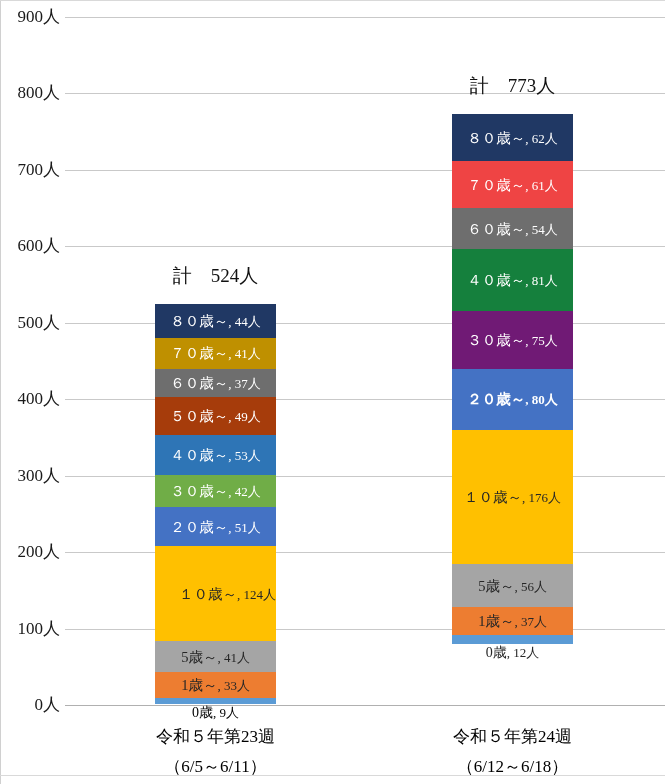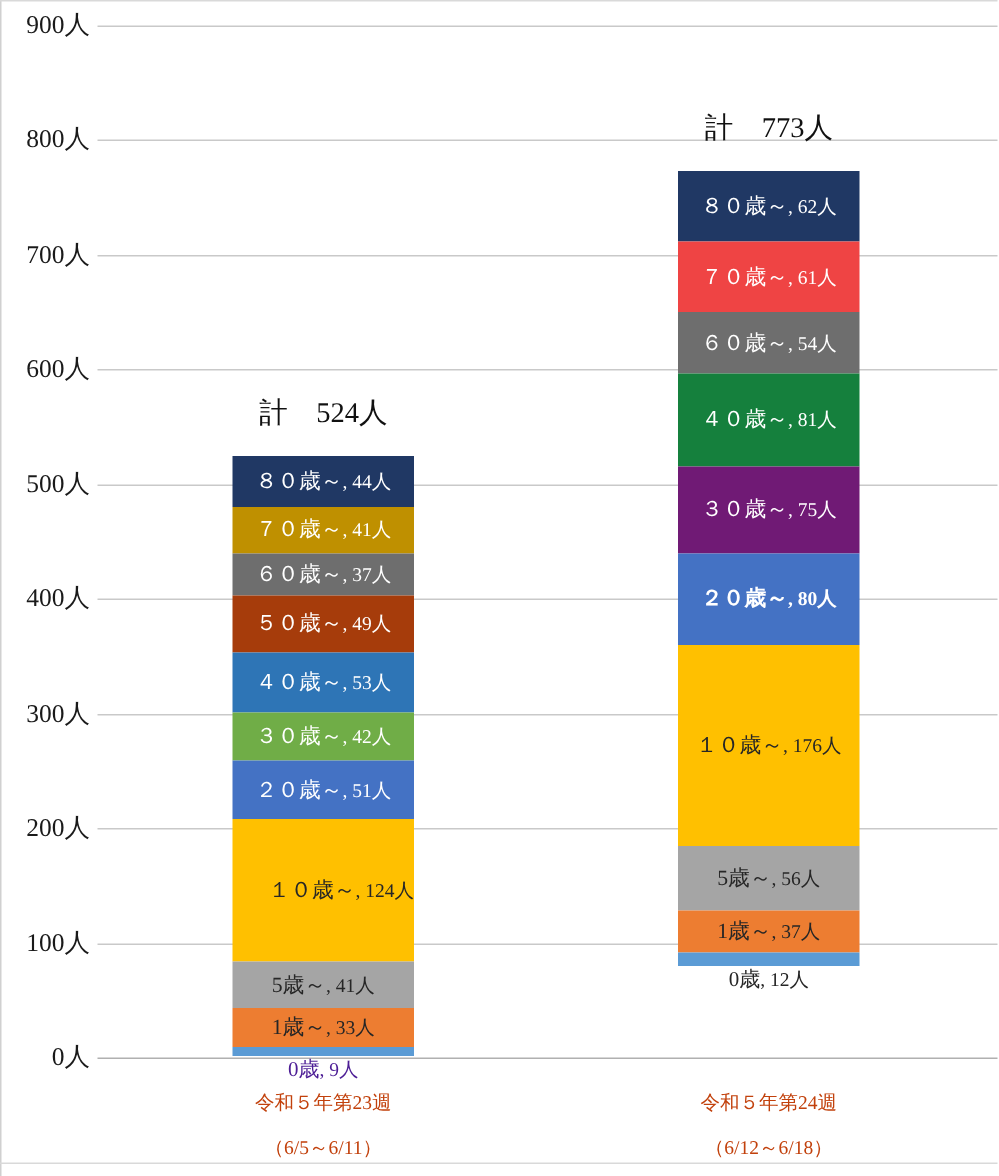--- a/index.html
+++ b/index.html
@@ -46,21 +46,21 @@
     white-space:nowrap;line-height:1;color:#262626;
   }
 
   .total{
     position:absolute;text-align:center;white-space:nowrap;
     font-size:19px;color:#111111;line-height:1;
   }
 
   .xlab{
     position:absolute;text-align:center;white-space:nowrap;
-    font-size:13px;color:#c2410c;line-height:1;
+    font-size:17px;color:#000000;line-height:1;
   }
 </style>
 </head>
 <body>
 
 <div id="root">
 
   <div class="frame-left"></div>
   <div class="frame-top"></div>
   <div class="frame-bottom"></div>
@@ -115,21 +115,21 @@
         <div class="seg" style="height: 94.7911px; background: rgb(255, 192, 0);">
           <div class="seglabel" style="color: rgb(38, 38, 38); text-align: right;"><span class="age">１０歳～</span><span class="cnt">, 124人</span></div>
         </div>
         <div class="seg" style="height: 31.3422px; background: rgb(165, 165, 165);">
           <div class="seglabel" style="color: rgb(38, 38, 38);"><span class="age">5歳～</span><span class="cnt">, 41人</span></div>
         </div>
         <div class="seg" style="height: 25.2267px; background: rgb(237, 125, 49);">
           <div class="seglabel" style="color: rgb(38, 38, 38);"><span class="age">1歳～</span><span class="cnt">, 33人</span></div>
         </div>
         <div class="seg" style="height: 6.88px; background: rgb(91, 155, 213);">
-          <div class="outlabel" style="top: 100%; margin-top: 2px; font-size: 14px; color: #4c1d95;"><span class="age" style="font-size: 14px;">0歳</span><span class="cnt" style="font-size: 13px;">, 9人</span></div>
+          <div class="outlabel" style="top: 100%; margin-top: 2px; font-size: 14px; color: #000000;"><span class="age" style="font-size: 14px;">0歳</span><span class="cnt" style="font-size: 13px;">, 9人</span></div>
         </div>
       </div>
       <div class="total" style="left: 60px; width: 181px; top: 249px;">計　524人</div>
       <div class="xlab" style="left: 40px; width: 221px; top: 711px;">令和５年第23週</div>
       <div class="xlab" style="left: 40px; width: 221px; top: 741px;">（6/5～6/11）</div>
       <div class="bar" style="left: 387px; width: 121px; height: 591px;">
         <div class="seg" style="height: 47.3956px; background: rgb(32, 56, 100);">
           <div class="seglabel" style="color: rgb(255, 255, 255);"><span class="age">８０歳～</span><span class="cnt">, 62人</span></div>
         </div>
         <div class="seg" style="height: 46.6311px; background: #ef4444;">

